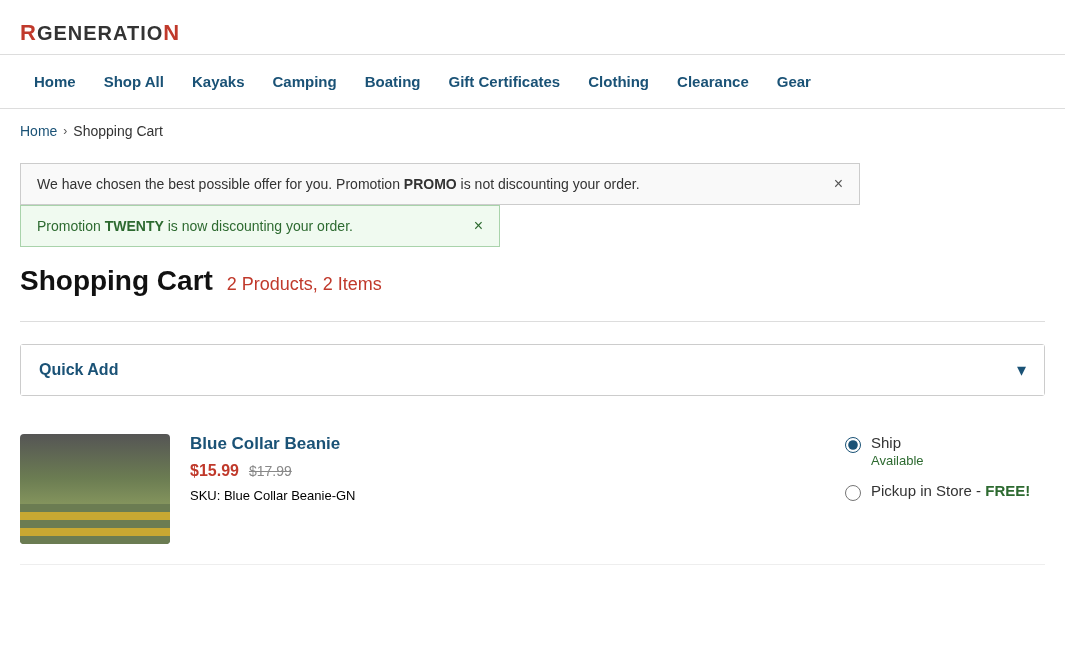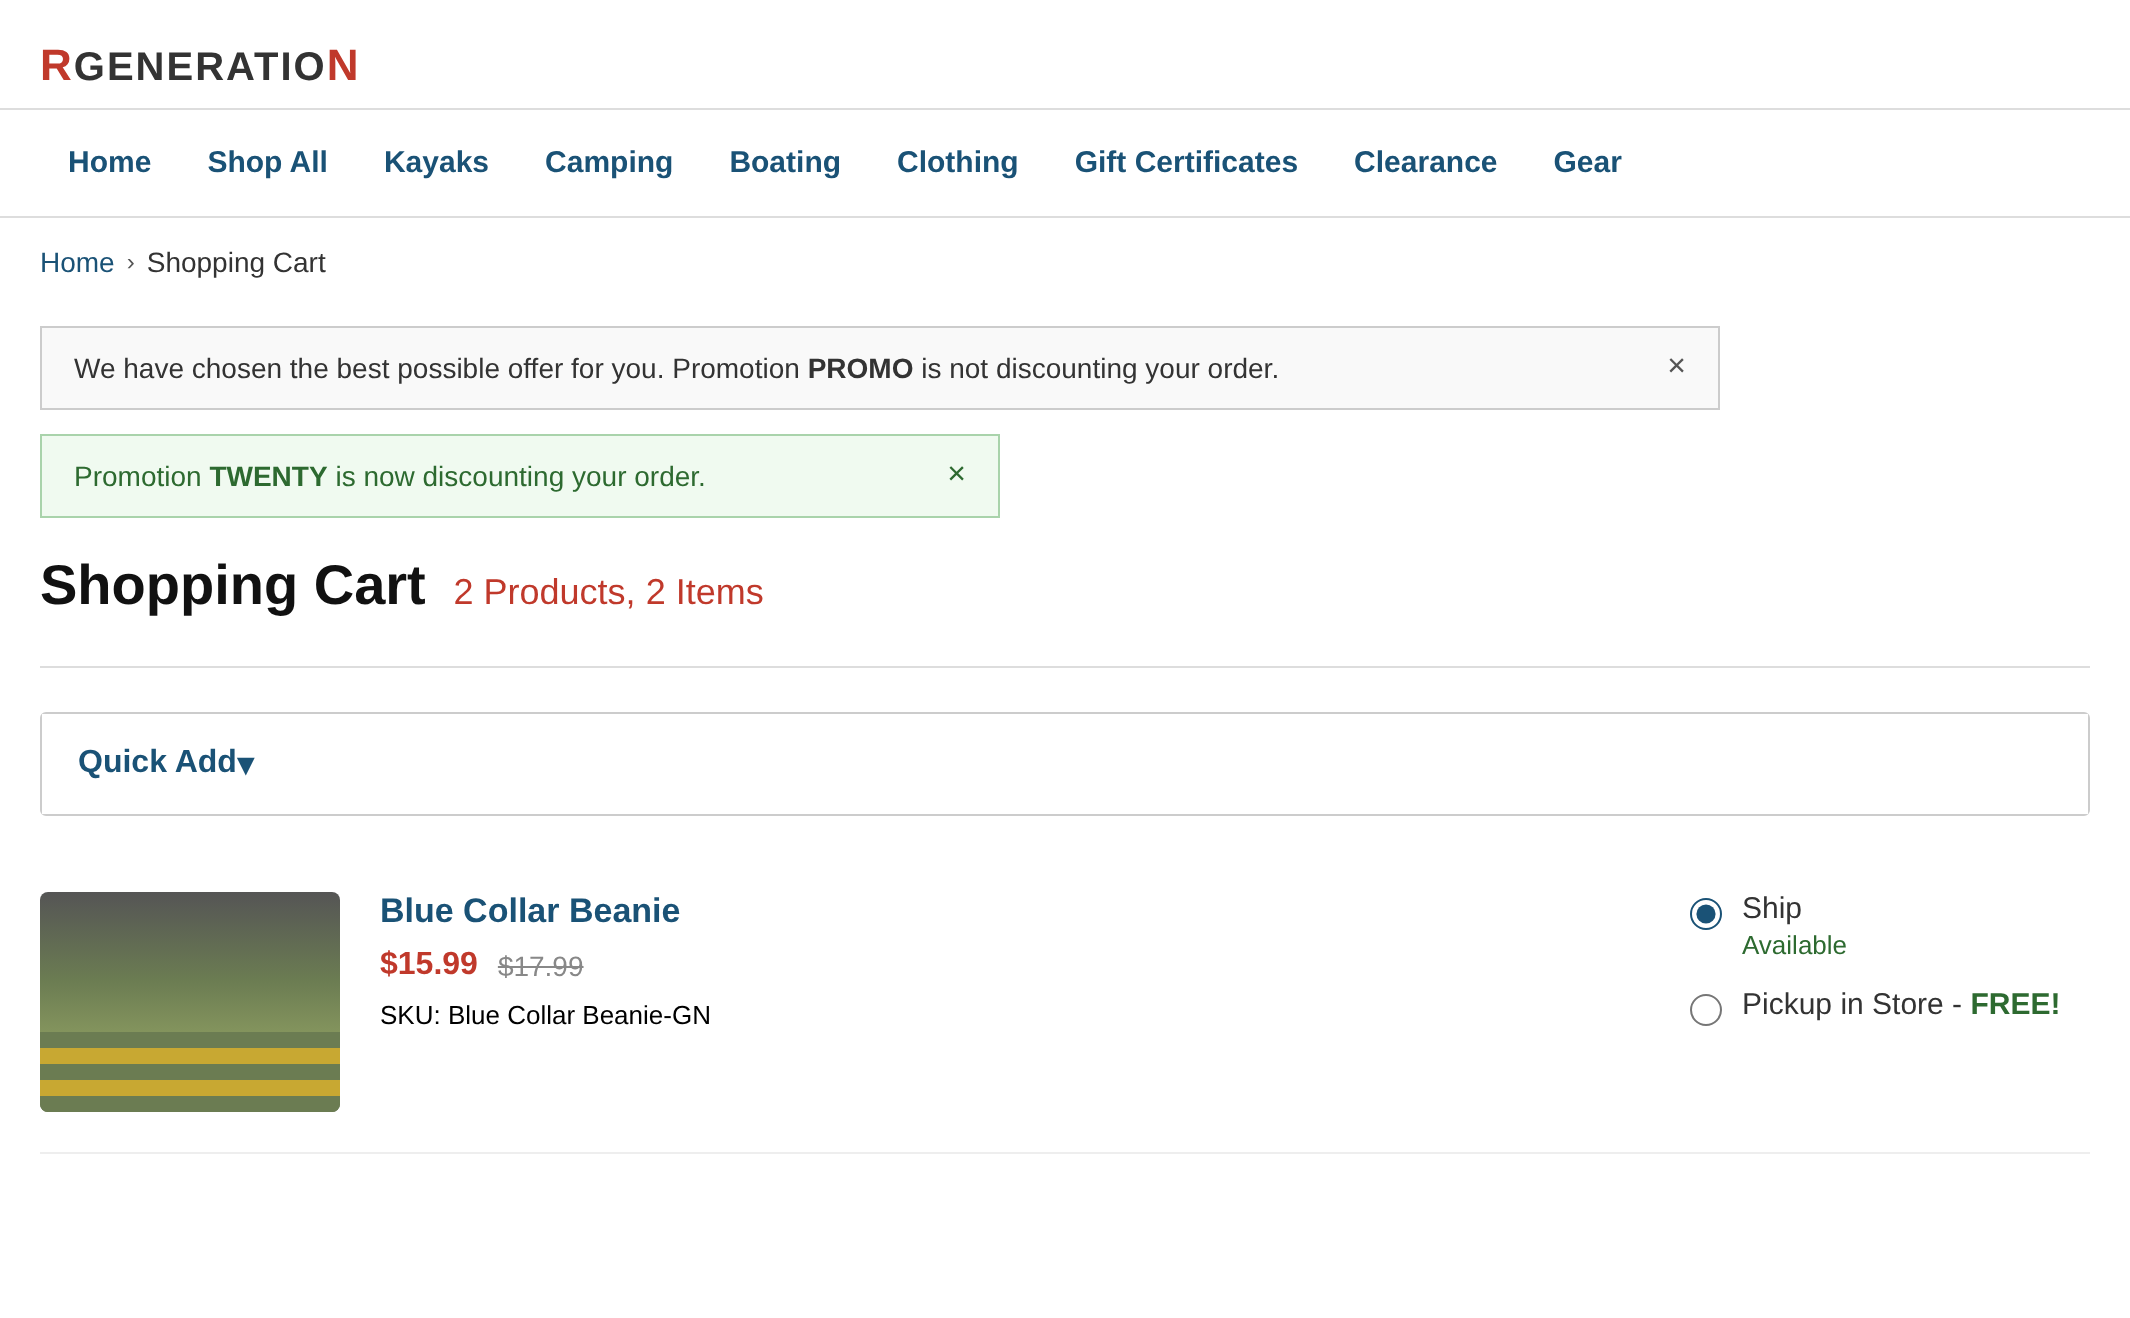--- a/index.html
+++ b/index.html
@@ -32,21 +32,20 @@
     .breadcrumb .current { color: #333; }
 
     
     .main { padding: 10px 20px 20px 20px; }
 
     
     .alert-gray {
       border: 1px solid #ccc;
       background: #f9f9f9;
       padding: 12px 16px;
-      margin-bottom: 12px;
       display: flex;
       align-items: center;
       justify-content: space-between;
       max-width: 840px;
       font-size: 14px;
       color: #333;
     }
     .alert-green {
       border: 1px solid #a9d3ab;
       background: #f0faf0;
@@ -74,20 +73,21 @@
     
     .page-title-section { margin-bottom: 22px; padding-bottom: 24px; border-bottom: 1px solid #ddd; }
     .page-title { font-size: 28px; font-weight: bold; color: #111; display: inline; }
     .product-count { font-size: 18px; color: #c0392b; margin-left: 10px; font-weight: normal; }
 
     
     .quick-add-section { margin: 18px 0; border: 1px solid #ccc; border-radius: 3px; }
     .quick-add-header {
       display: flex;
       align-items: center;
+      justify-content: space-between;
       padding: 14px 18px;
       cursor: pointer;
       background: #fff;
     }
     .quick-add-label { color: #1a5276; font-weight: bold; font-size: 16px; }
     .quick-add-chevron { color: #1a5276; font-size: 18px; }
 
     
     .cart-item { display: flex; padding: 20px 0; border-bottom: 1px solid #eee; align-items: flex-start; gap: 20px; }
     .item-image-beanie {
@@ -147,24 +147,24 @@
     <li>
         <a href="#">Kayaks</a>
       </li>
     <li>
         <a href="#">Camping</a>
       </li>
     <li>
         <a href="#">Boating</a>
       </li>
     <li>
+        <a href="#">Gift Certificates</a>
+      </li>
+    <li>
         <a href="#">Clothing</a>
-      </li>
-    <li>
-        <a href="#">Gift Certificates</a>
       </li>
     <li>
         <a href="#">Clearance</a>
       </li>
     <li>
         <a href="#">Gear</a>
       </li>
   </ul>
 </nav>
 

